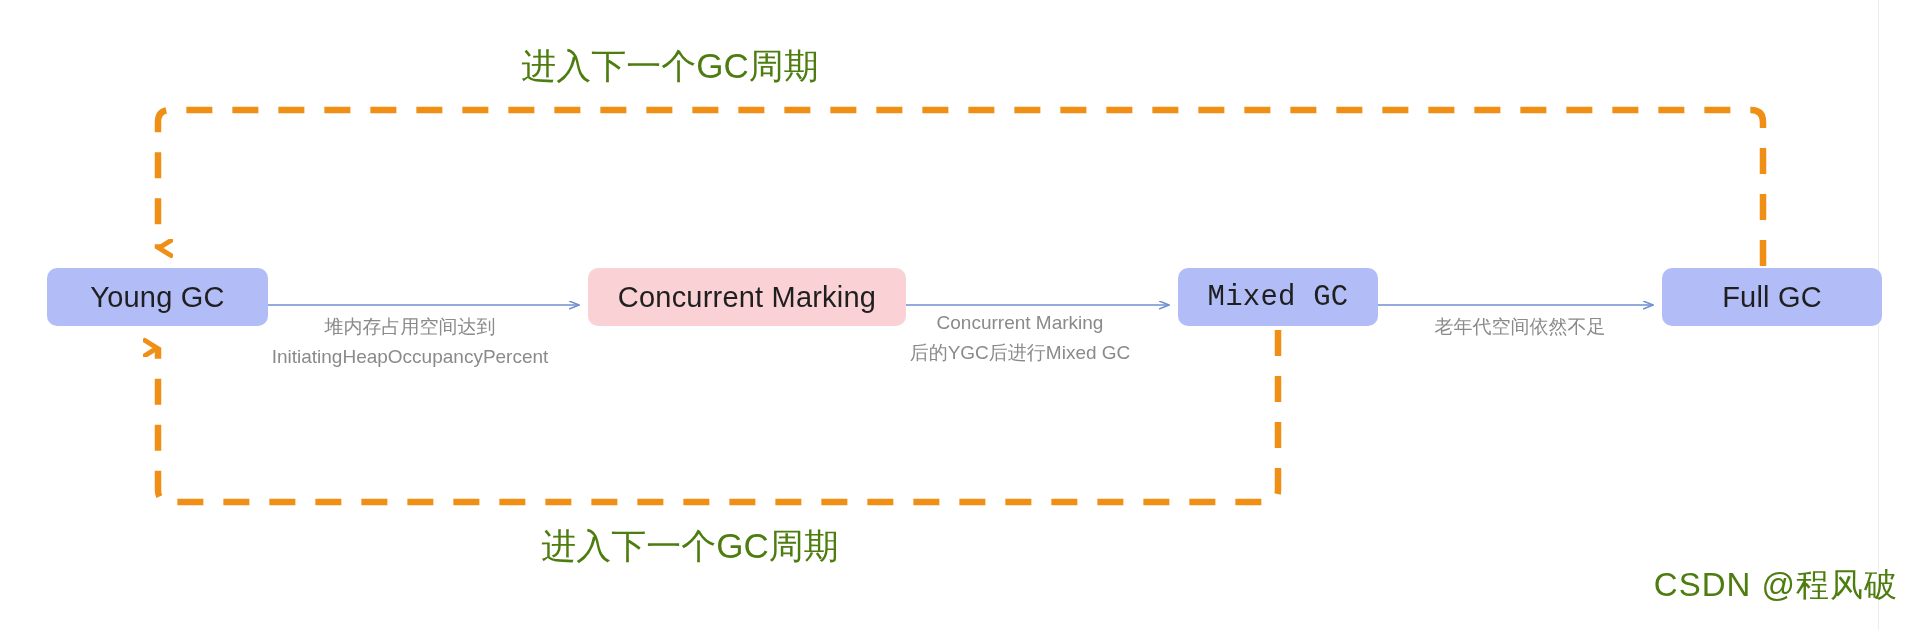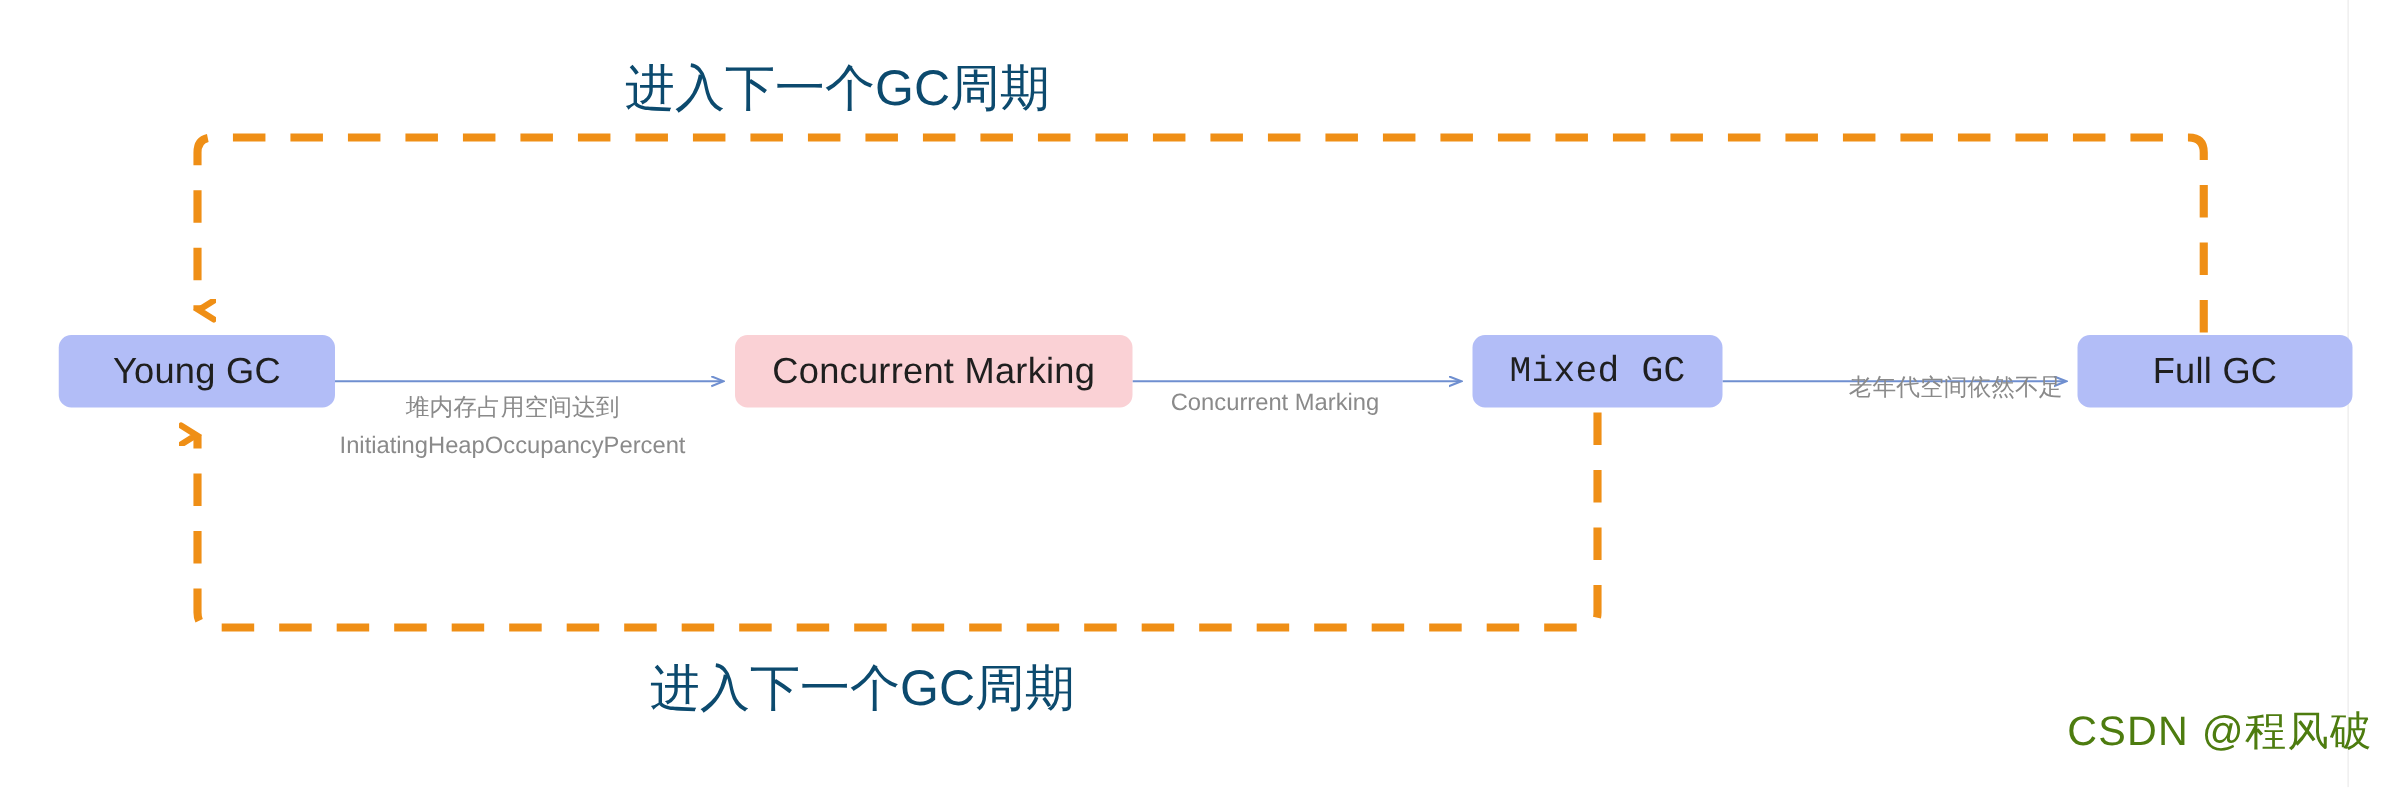--- a/index.html
+++ b/index.html
@@ -53,27 +53,27 @@
     position: absolute;
     color: #8a8a8a;
     font-size: 19px;
     line-height: 30px;
     text-align: center;
     white-space: nowrap;
     z-index: 3;
   }
   #label-1 { left: 200px;  top: 312px; width: 420px; }
   #label-2 { left: 870px;  top: 308px; width: 300px; }
-  #label-3 { left: 1390px; top: 296px; width: 260px; text-align: right; }
+  #label-3 { left: 1390px; top: 312px; width: 260px; }
 
   
   .loop-label {
     position: absolute;
-    color: #0c4a6e;
-    font-size: 40px;
+    color: #4d7c0f;
+    font-size: 35px;
     white-space: nowrap;
     text-align: center;
     z-index: 3;
   }
   #loop-label-top    { left: 420px; top: 43px;  width: 500px; }
   #loop-label-bottom { left: 440px; top: 523px; width: 500px; }
 
   
   svg.layer {
     position: absolute;
@@ -161,20 +161,21 @@
     <span>Full GC</span>
   </div>
 
   <div class="edge-label" id="label-1">
     <div>堆内存占用空间达到</div>
     <div>InitiatingHeapOccupancyPercent</div>
   </div>
 
   <div class="edge-label" id="label-2">
     <div>Concurrent Marking</div>
+    <div>后的YGC后进行Mixed GC</div>
   </div>
 
   <div class="edge-label" id="label-3">
     <div>老年代空间依然不足</div>
   </div>
 
   <div class="loop-label" id="loop-label-top">进入下一个GC周期</div>
 
   <div class="loop-label" id="loop-label-bottom">进入下一个GC周期</div>
 

